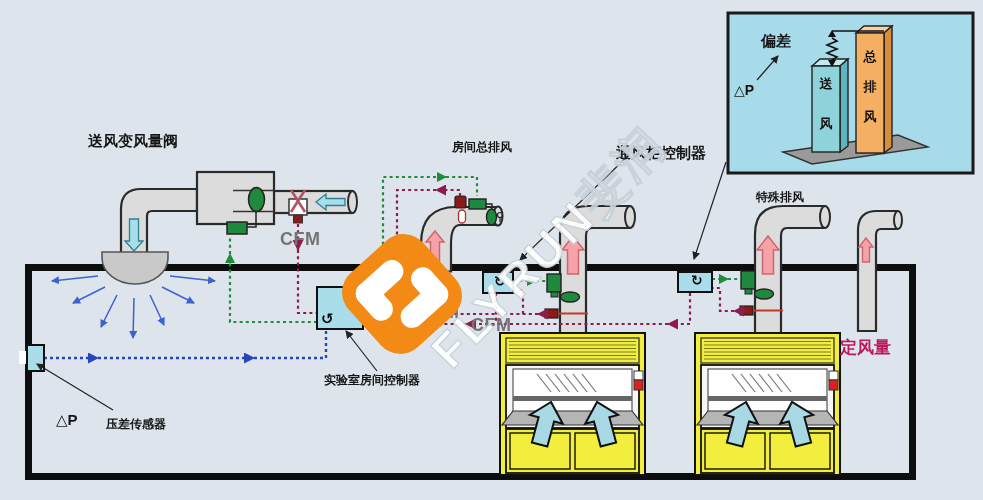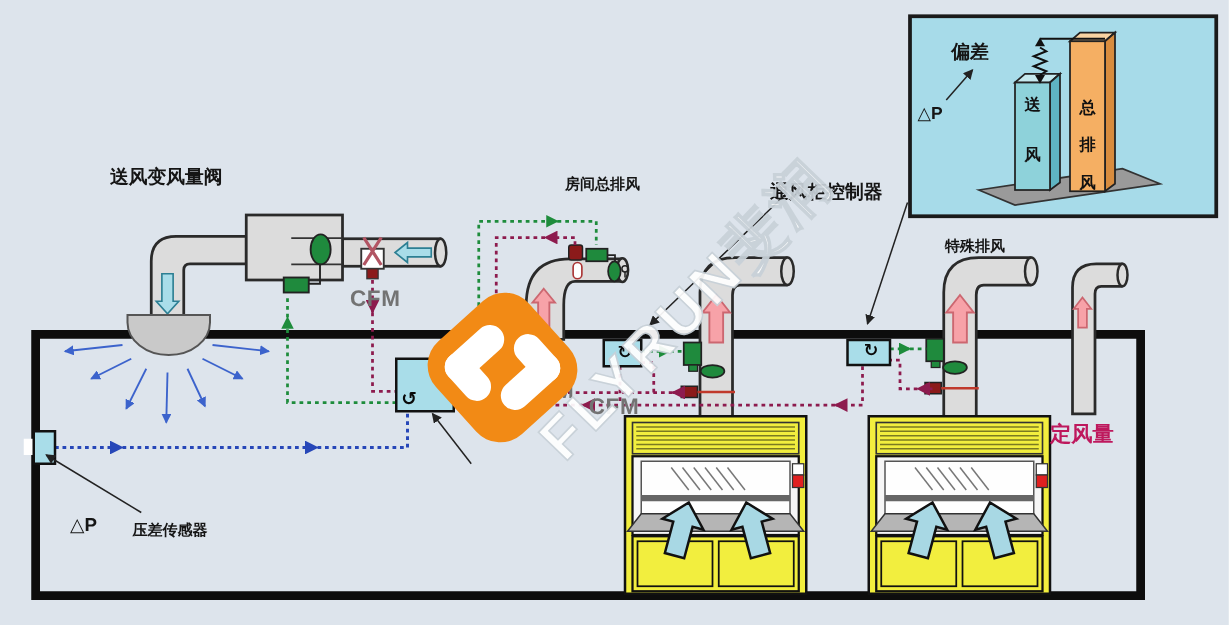--- a/index.html
+++ b/index.html
@@ -5,21 +5,21 @@
   html,body{margin:0;padding:0;background:#eef1f4;}
   #stage{position:relative;width:983px;height:500px;background:#dde4ec;overflow:hidden;
          font-family:"Liberation Sans","DejaVu Sans",sans-serif;}
   #diagram{position:absolute;left:0;top:0;z-index:1;}
   .lbl{position:absolute;font-weight:bold;color:#151515;white-space:nowrap;z-index:5;}
   .f16{font-size:12px;} .f15{font-size:15px;} .f14{font-size:14px;} .f17{font-size:17px;}
   .cfm{color:#737373;font-size:18px;letter-spacing:.5px;z-index:5;}
   .magenta{color:#be185d;}
   .icon{position:absolute;z-index:6;font-weight:bold;color:#0a0a0a;}
   .vtext{position:absolute;z-index:6;font-weight:bold;color:#111;text-align:center;width:16px;}
-  .v13{font-size:13px;line-height:40px;} .v12{font-size:13px;line-height:30px;margin-top:29px;}
+  .v13{font-size:13px;line-height:40px;} .v12{font-size:13px;line-height:30px;}
   #wm-text{position:absolute;left:418px;top:338px;z-index:9;transform-origin:0 0;
      transform:rotate(-46deg);font-size:47px;font-weight:bold;letter-spacing:4px;
      color:#ffffff;-webkit-text-stroke:1.3px #c8d1d8;opacity:.93;white-space:nowrap;}
   #wm-logo{position:absolute;left:352px;top:244px;width:100px;height:100px;z-index:8;
      background:#f28a15;border-radius:26px;transform:rotate(-42deg);}
   #wm-logo span{position:absolute;background:#fff;}
   #wm-logo .a1{left:13px;top:15px;width:56px;height:23px;border-radius:12px;}
   #wm-logo .a2{left:13px;top:15px;width:23px;height:44px;border-radius:12px;}
   #wm-logo .b1{right:13px;bottom:15px;width:56px;height:23px;border-radius:12px;}
   #wm-logo .b2{right:13px;bottom:15px;width:23px;height:44px;border-radius:12px;}
@@ -261,20 +261,21 @@
     <path d="M630,154 L520,260" marker-end="url(#mk)"></path>
     <path d="M726,162 L694,259" marker-end="url(#mk)"></path>
   </g>
 </svg>
 
 <div class="lbl f15" style="left:88px;top:132px;text-align:center;">送风变风量阀</div>
 <div class="lbl f16" style="left:452px;top:139px;">房间总排风</div>
 <div class="lbl f15" style="left:616px;top:144px;">通风柜控制器</div>
 <div class="lbl f16" style="left:756px;top:189px;">特殊排风</div>
 <div class="lbl f17 magenta" style="left:840px;top:336px;">定风量</div>
+<div class="lbl f16" style="left:324px;top:372px;">实验室房间控制器</div>
 <div class="lbl f16" style="left:106px;top:416px;">压差传感器</div>
 <div class="lbl f15" style="left:56px;top:411px;">△P</div>
 
 <div class="lbl cfm" style="left:280px;top:229px;">CFM</div>
 <div class="lbl cfm" style="left:376px;top:290px;">CFM</div>
 <div class="lbl cfm" style="left:419px;top:302px;">CFM</div>
 <div class="lbl cfm" style="left:471px;top:315px;">CFM</div>
 
 <div class="lbl f15" style="left:761px;top:32px;">偏差</div>
 <div class="lbl f14" style="left:734px;top:82px;">△P</div>

